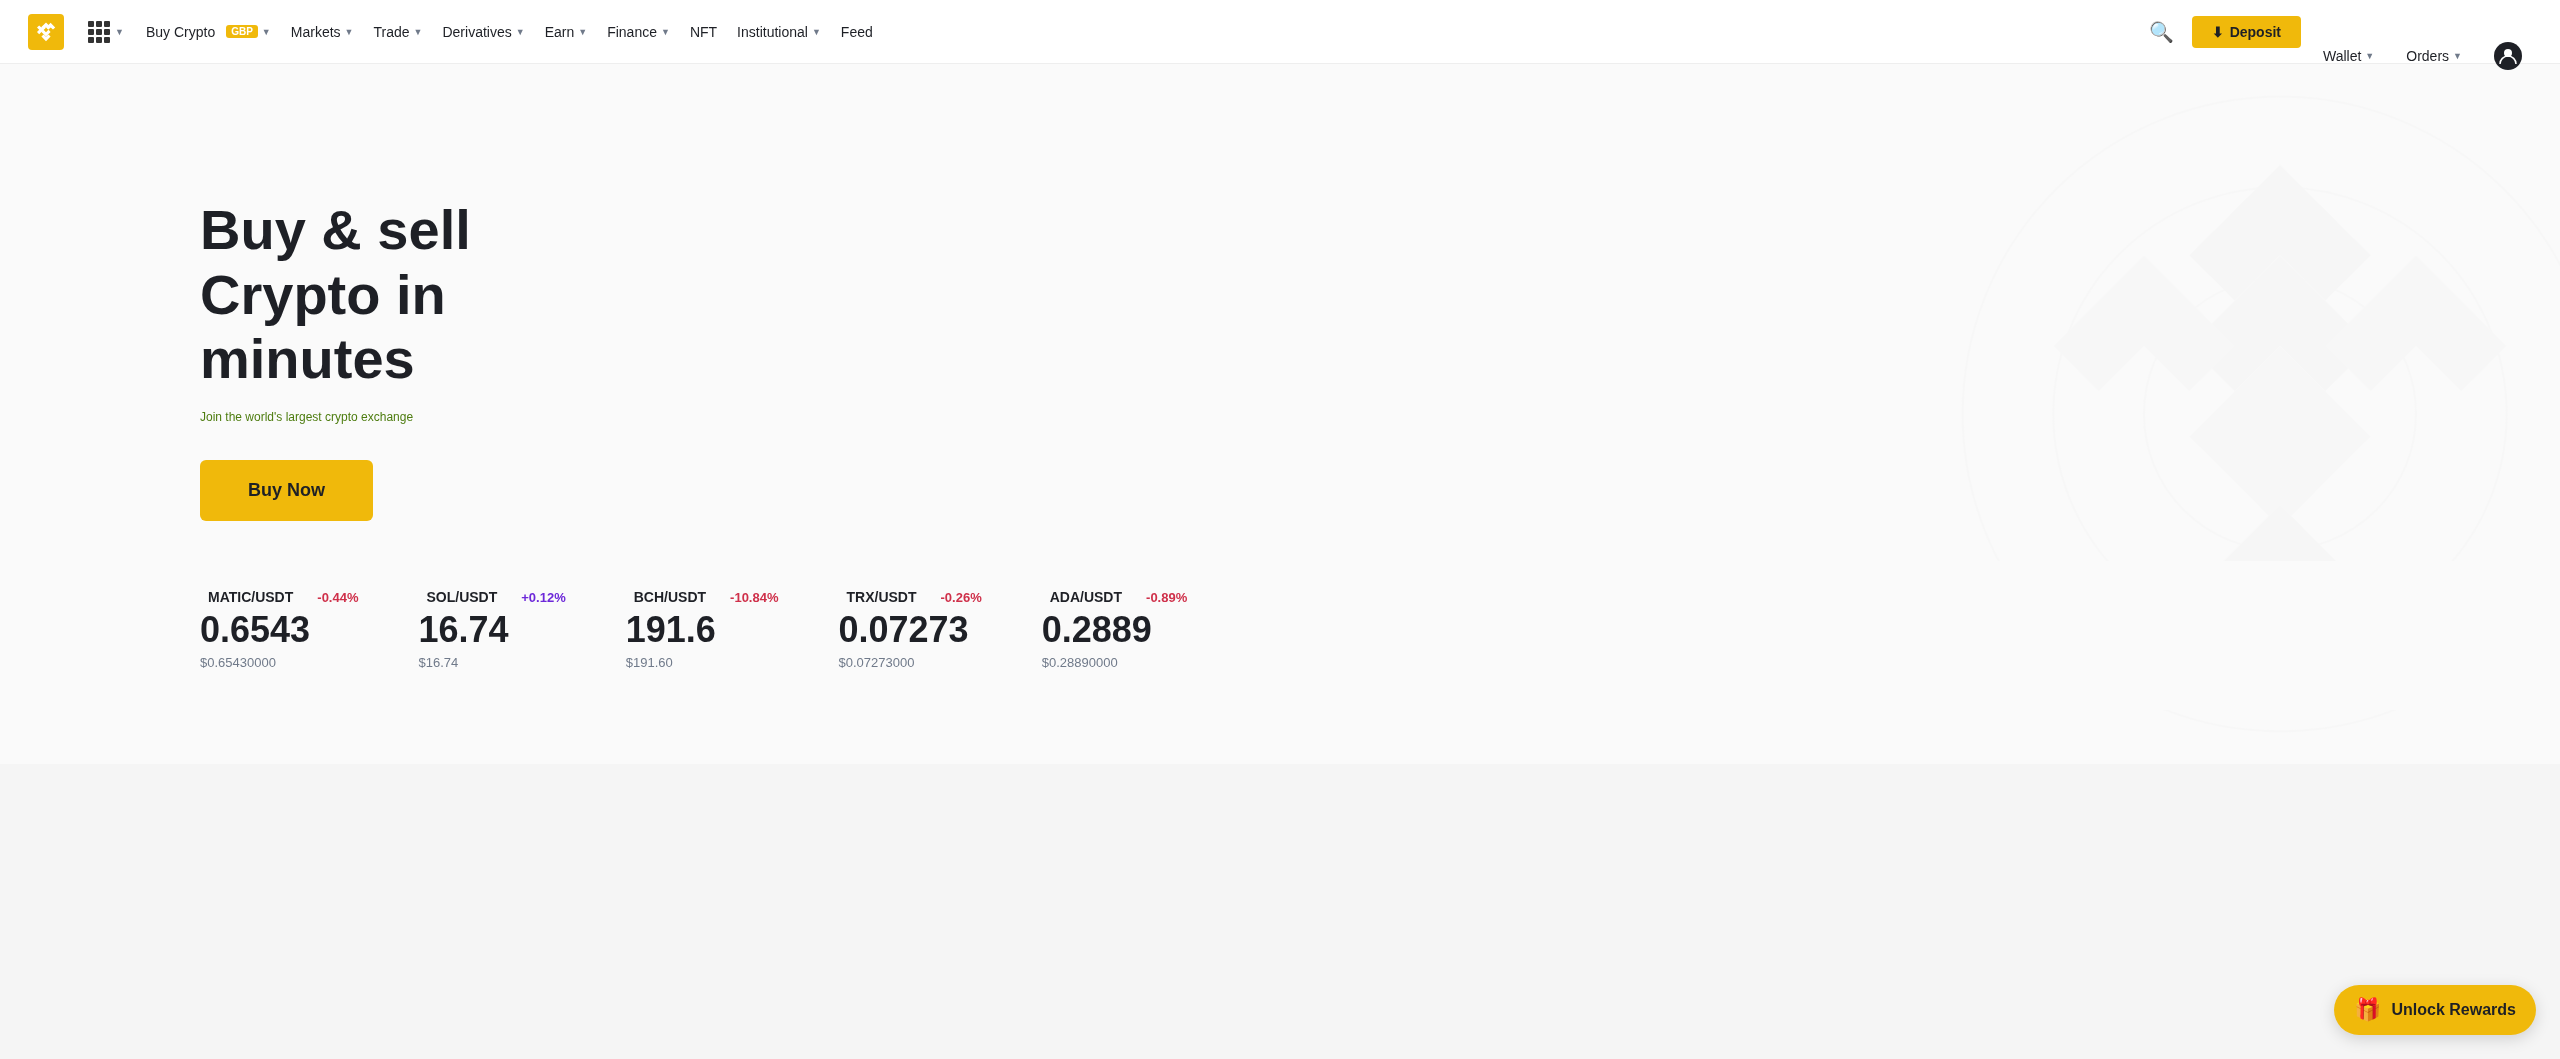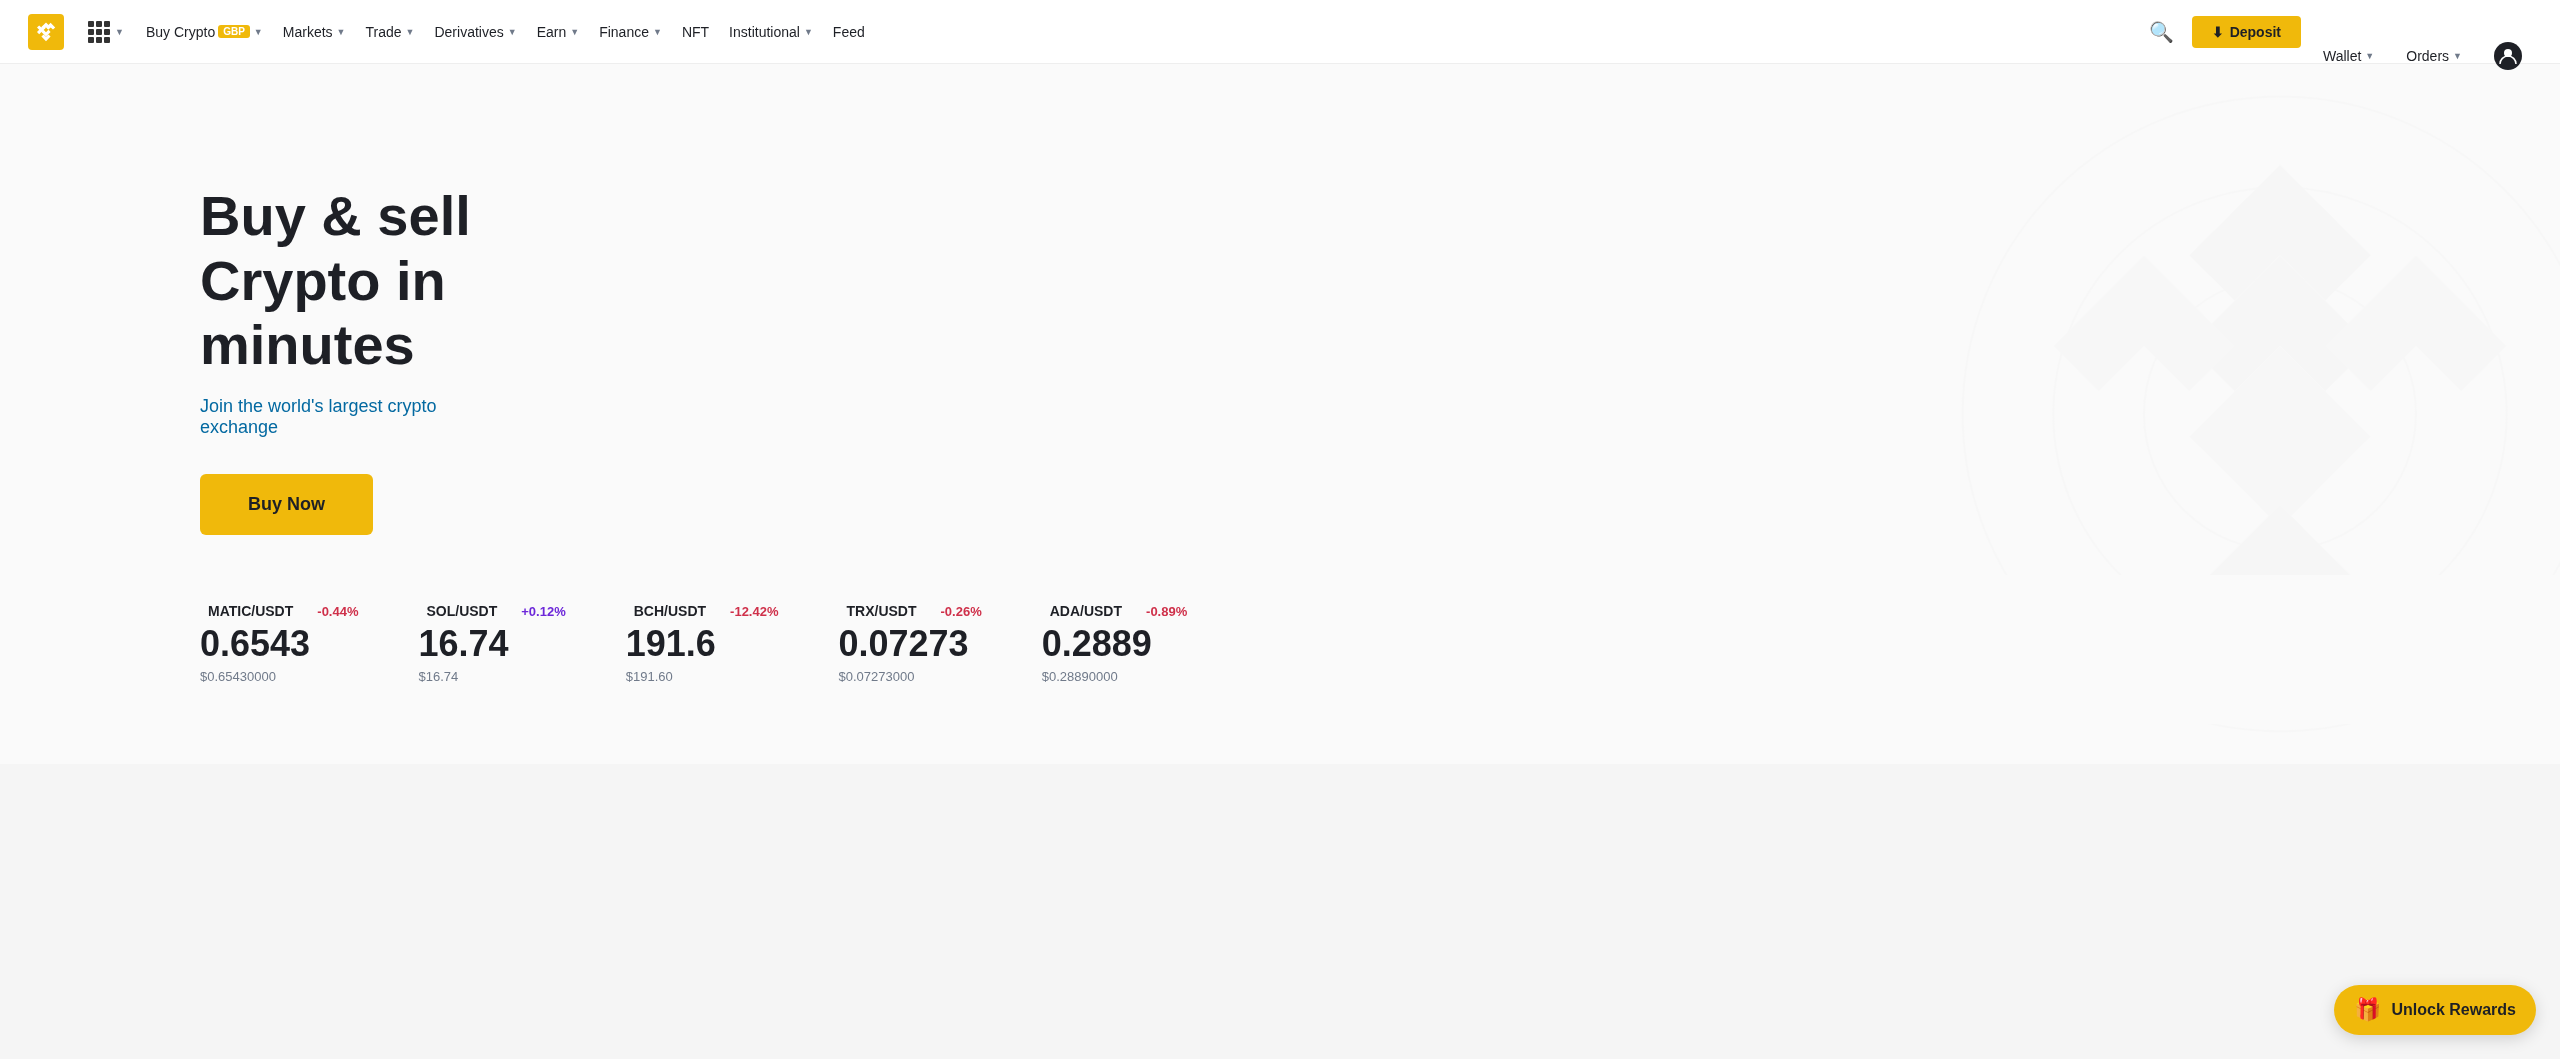--- a/index.html
+++ b/index.html
@@ -64,21 +64,21 @@
       background: none;
       border: none;
     }
     .nav-badge {
       background: #f0b90b;
       color: #fff;
       font-size: 10px;
       font-weight: 700;
       padding: 1px 5px;
       border-radius: 3px;
-      margin-left: 0;
+      margin-left: 8px;
     }
     .nav-chevron {
       font-size: 9px;
       color: #707a8a;
       margin-left: 1px;
     }
     .nav-right {
       display: flex;
       align-items: center;
       gap: 12px;
@@ -158,22 +158,22 @@
       max-width: 700px;
     }
     .hero-title {
       font-size: 56px;
       font-weight: 800;
       color: #1e2026;
       line-height: 1.15;
       margin-bottom: 18px;
     }
     .hero-subtitle {
-      font-size: 18px;
-      color: #0369a1;
+      font-size: 12px;
+      color: #4d7c0f;
       margin-bottom: 36px;
     }
     .hero-buy-btn {
       background: #f0b90b;
       color: #1e2026;
       border: none;
       border-radius: 6px;
       padding: 20px 48px;
       font-size: 18px;
       font-weight: 700;
@@ -372,21 +372,21 @@
     <div class="ticker-header">
       <span>SOL/USDT</span>
       <span class="ticker-change-pos">+0.12%</span>
     </div>
     <div class="ticker-price">16.74</div>
     <div class="ticker-usd">$16.74</div>
   </div>
       <div class="ticker-item">
     <div class="ticker-header">
       <span>BCH/USDT</span>
-      <span class="ticker-change-neg">-12.42%</span>
+      <span class="ticker-change-neg">-10.84%</span>
     </div>
     <div class="ticker-price">191.6</div>
     <div class="ticker-usd">$191.60</div>
   </div>
       <div class="ticker-item">
     <div class="ticker-header">
       <span>TRX/USDT</span>
       <span class="ticker-change-neg">-0.26%</span>
     </div>
     <div class="ticker-price">0.07273</div>

